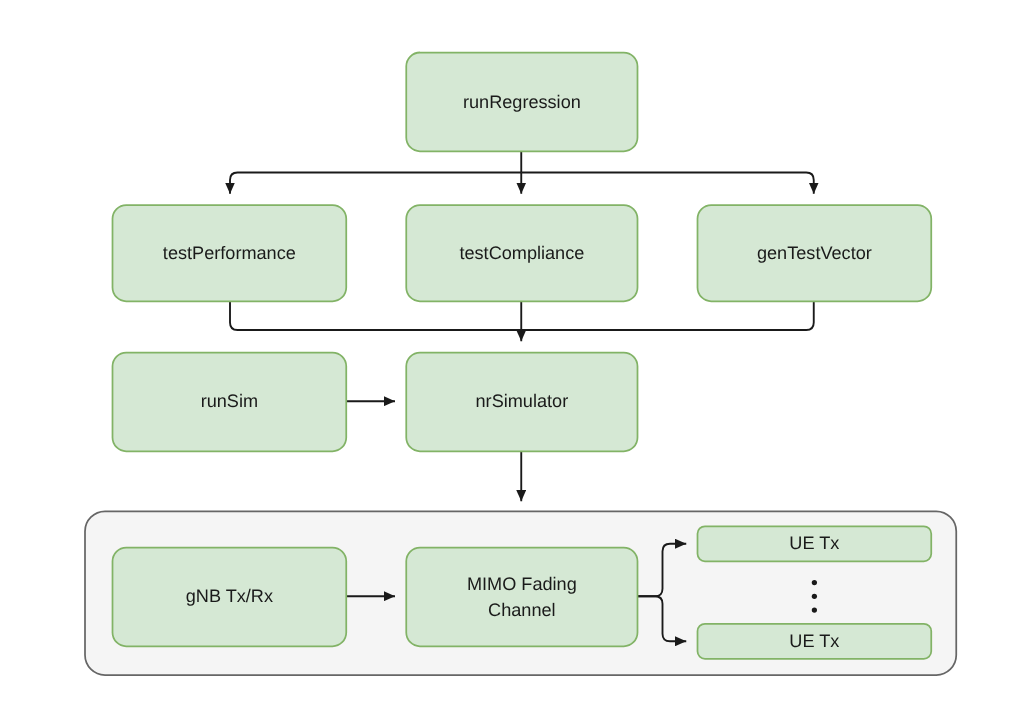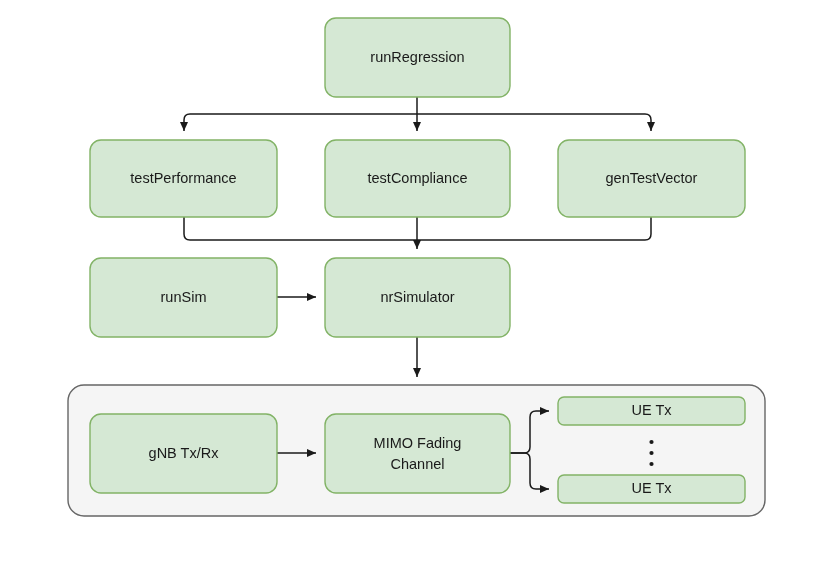--- a/index.html
+++ b/index.html
@@ -10,20 +10,21 @@
   body {
     width: 826px;
     height: 582px;
     font-family: "Liberation Sans", sans-serif;
     overflow: hidden;
   }
   #diagram-root {
     position: relative;
     width: 826px;
     height: 554px;
+    margin-top: 24px;
   }
   svg.flow {
     position: absolute;
     top: 0;
     left: 0;
     width: 826px;
     height: 582px;
     display: block;
   }
   .node-rect {

